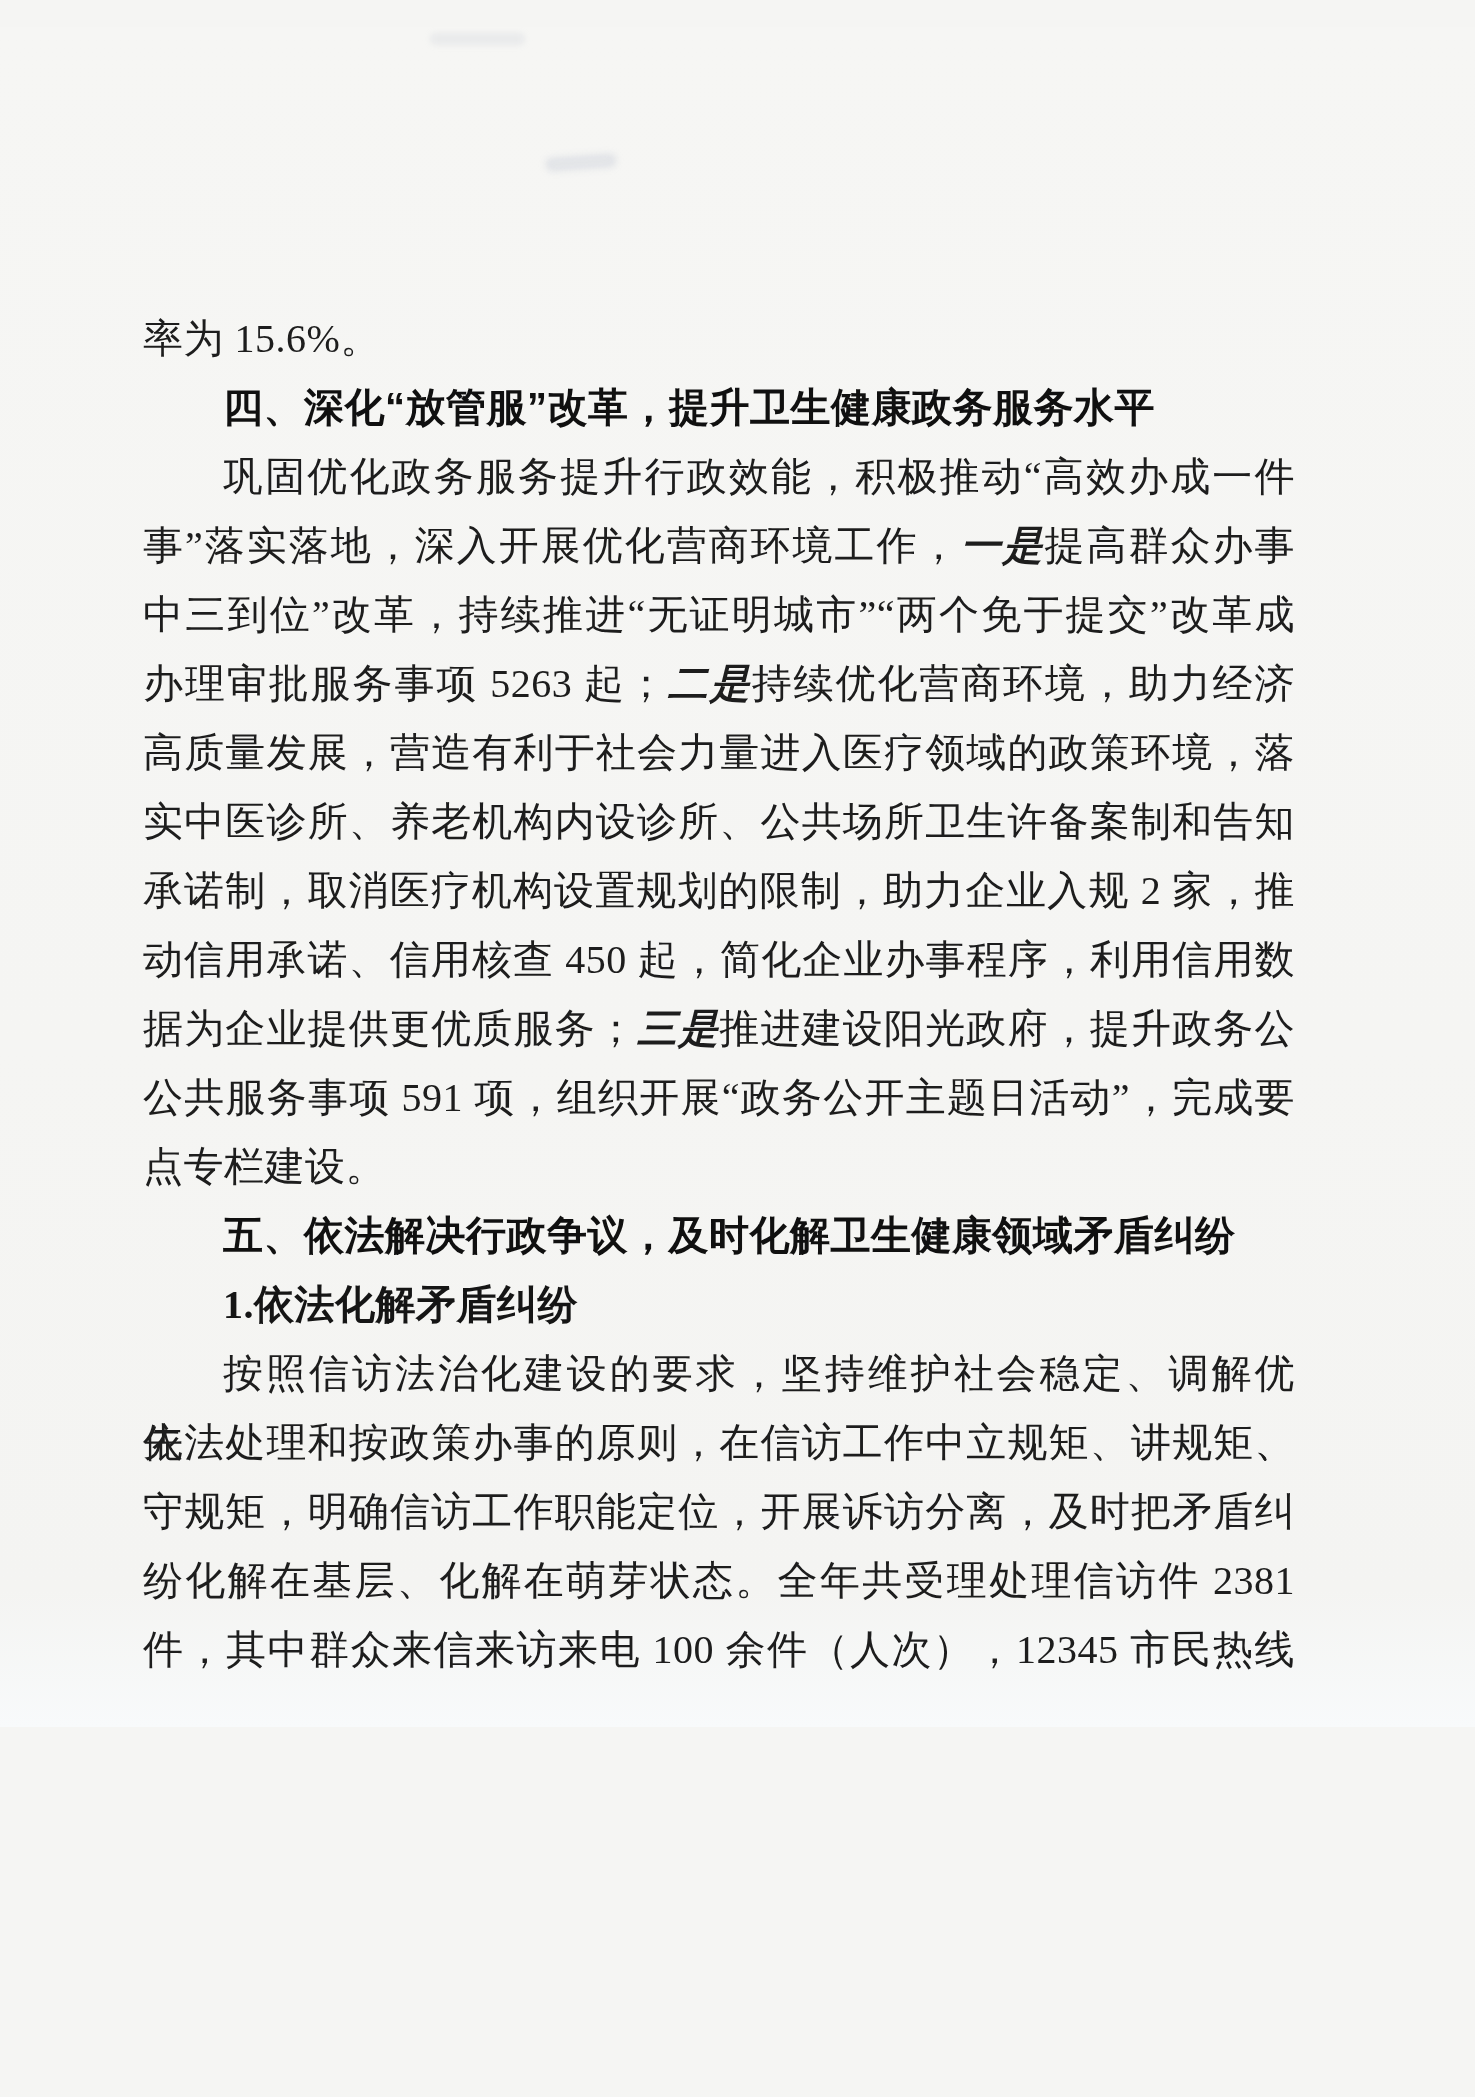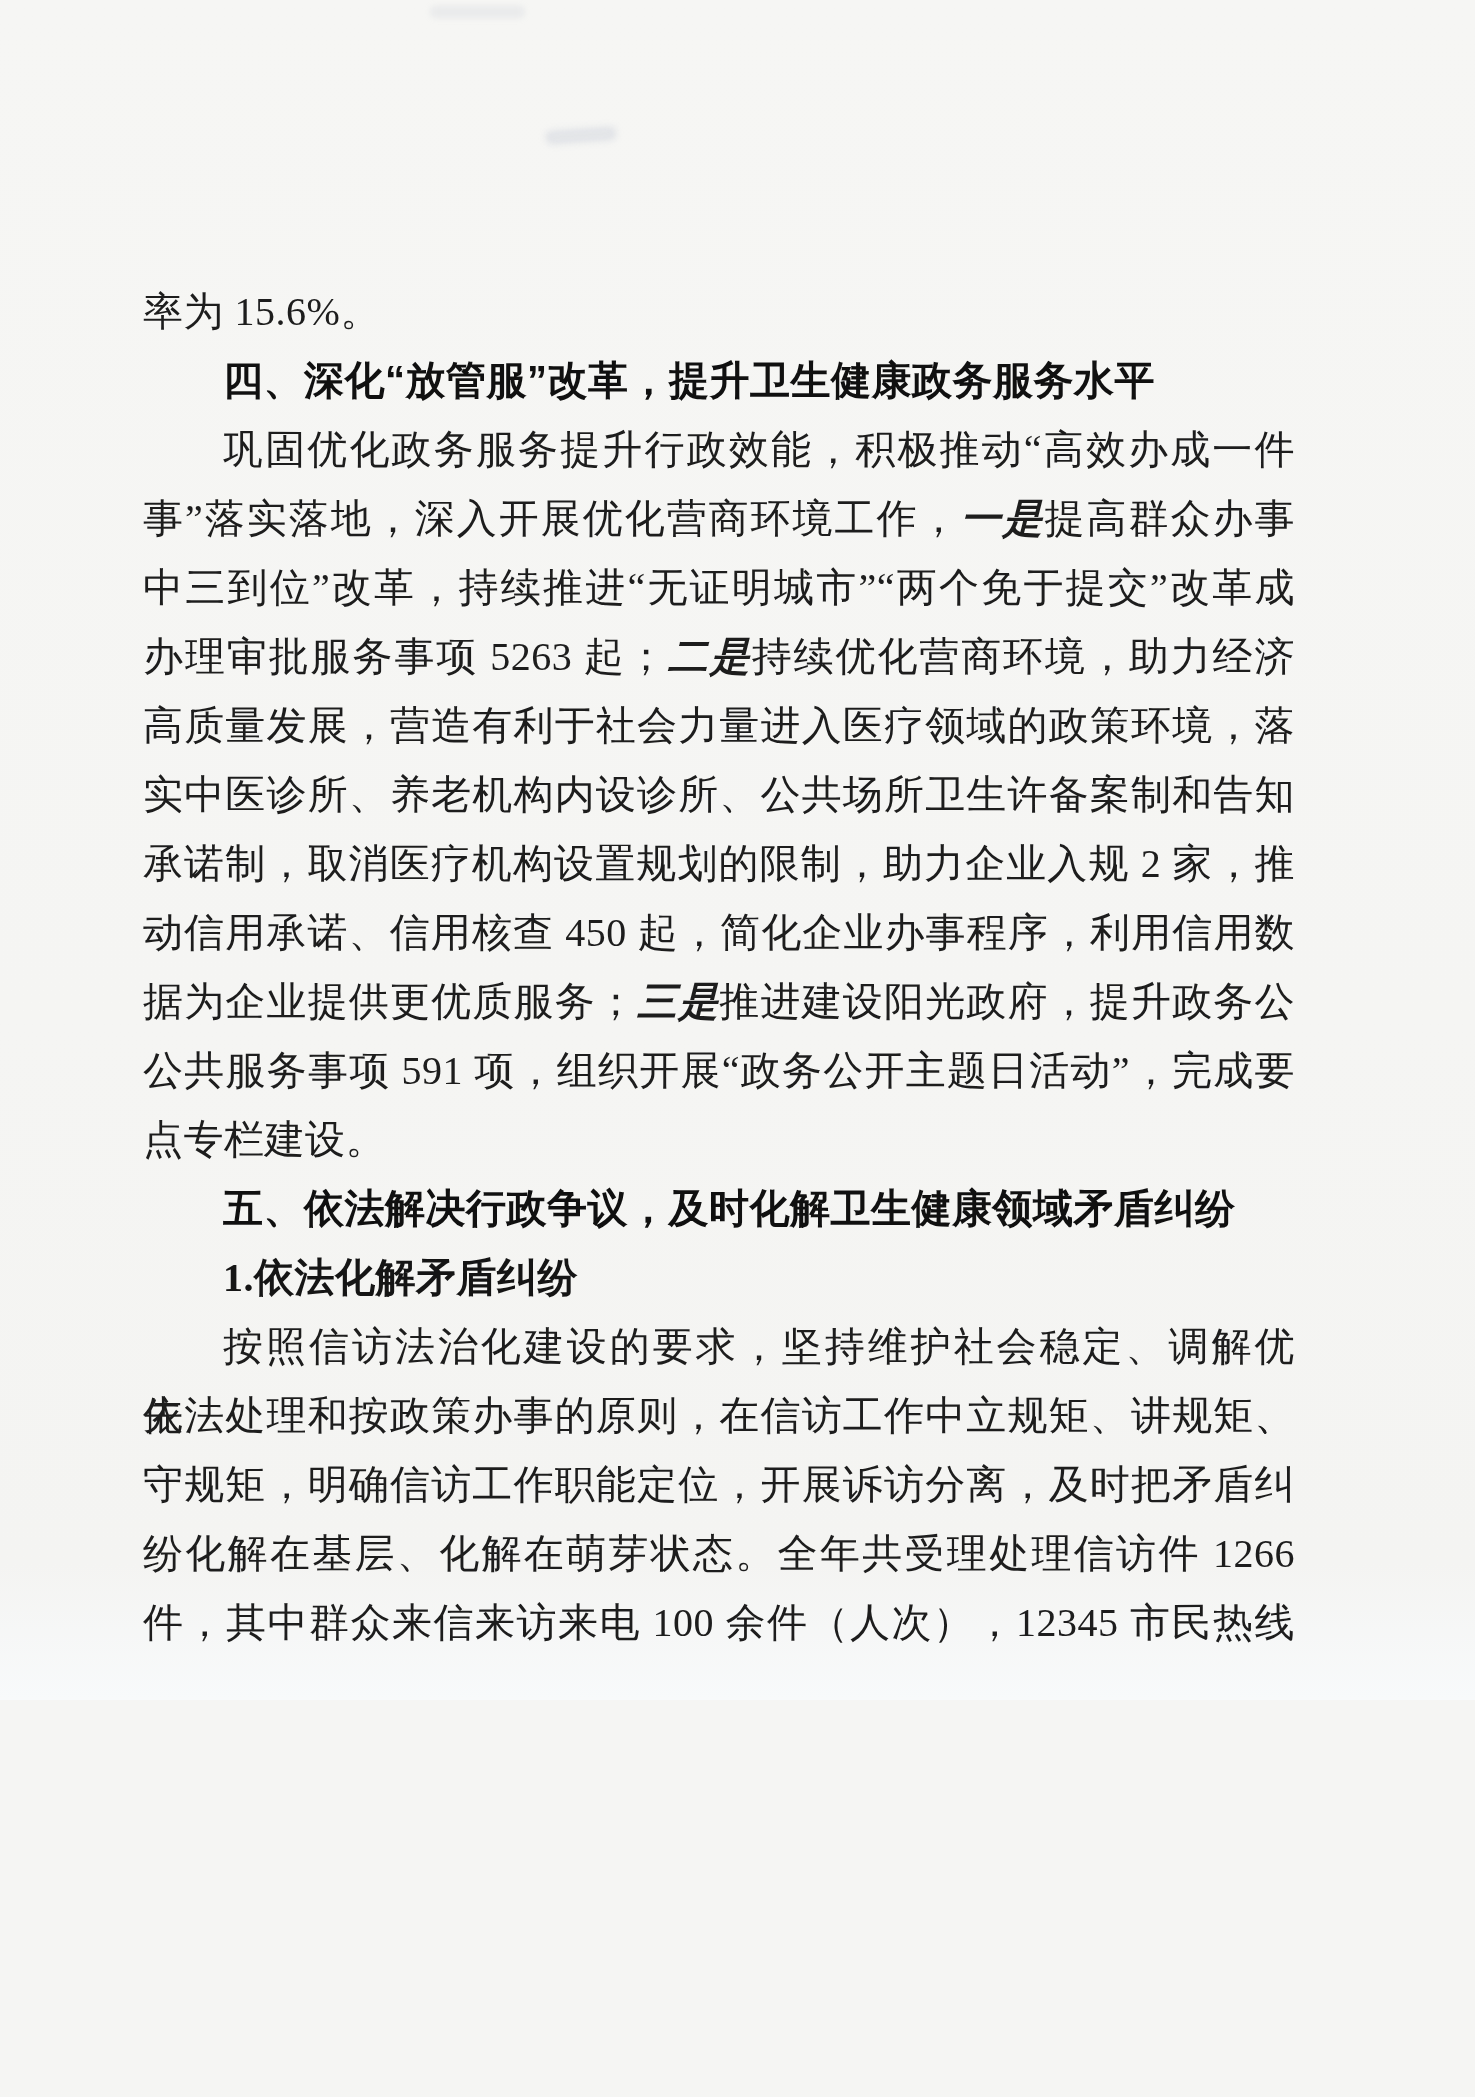--- a/index.html
+++ b/index.html
@@ -3,20 +3,21 @@
 <meta charset="utf-8">
 <style>
   html,body{margin:0;padding:0;background:#f5f5f3;}
   .paper{
     position:relative;
     width:1475px;height:1700px;
     background:linear-gradient(180deg,#f6f6f4 0%,#f5f5f3 60%,#f4f4f2 92%,#f8fafb 100%);
     overflow:hidden;
     font-family:"Liberation Serif","DejaVu Serif",serif;
     color:#1d1d1d;
+    margin-top:27px;
   }
   .content{
     position:absolute;
     left:143px;top:277px;width:1152px;
   }
   .line{
     height:69px;
     line-height:69px;
     font-size:40px;
     letter-spacing:0.5px;
@@ -76,18 +77,18 @@
       <div class="line body just"><span>承诺制，取消医疗机构设置规划的限制，助力企业入规 2 家，推</span></div>
       <div class="line body just"><span>动信用承诺、信用核查 450 起，简化企业办事程序，利用信用数</span></div>
       <div class="line body just"><span>据为企业提供更优质服务；</span><span class="b">三是</span><span>推进建设阳光政府，提升政务公</span></div>
       <div class="line body just"><span>公共服务事项 591 项，组织开展“政务公开主题日活动”，完成要</span></div>
       <div class="line body"><span>点专栏建设。</span></div>
       <div class="line heading indent"><span>五、依法解决行政争议，及时化解卫生健康领域矛盾纠纷</span></div>
       <div class="line subheading indent"><span>1.依法化解矛盾纠纷</span></div>
       <div class="line body indent just"><span>按照信访法治化建设的要求，坚持维护社会稳定、调解优先、</span></div>
       <div class="line body just"><span>依法处理和按政策办事的原则，在信访工作中立规矩、讲规矩、</span></div>
       <div class="line body just"><span>守规矩，明确信访工作职能定位，开展诉访分离，及时把矛盾纠</span></div>
-      <div class="line body just"><span>纷化解在基层、化解在萌芽状态。全年共受理处理信访件 1266</span></div>
+      <div class="line body just"><span>纷化解在基层、化解在萌芽状态。全年共受理处理信访件 2381</span></div>
       <div class="line body just"><span>件，其中群众来信来访来电 100 余件（人次），12345 市民热线</span></div>
     </div>
 
   <div class="page-num">— 5 —</div>
 </div>
 
 </body></html>

